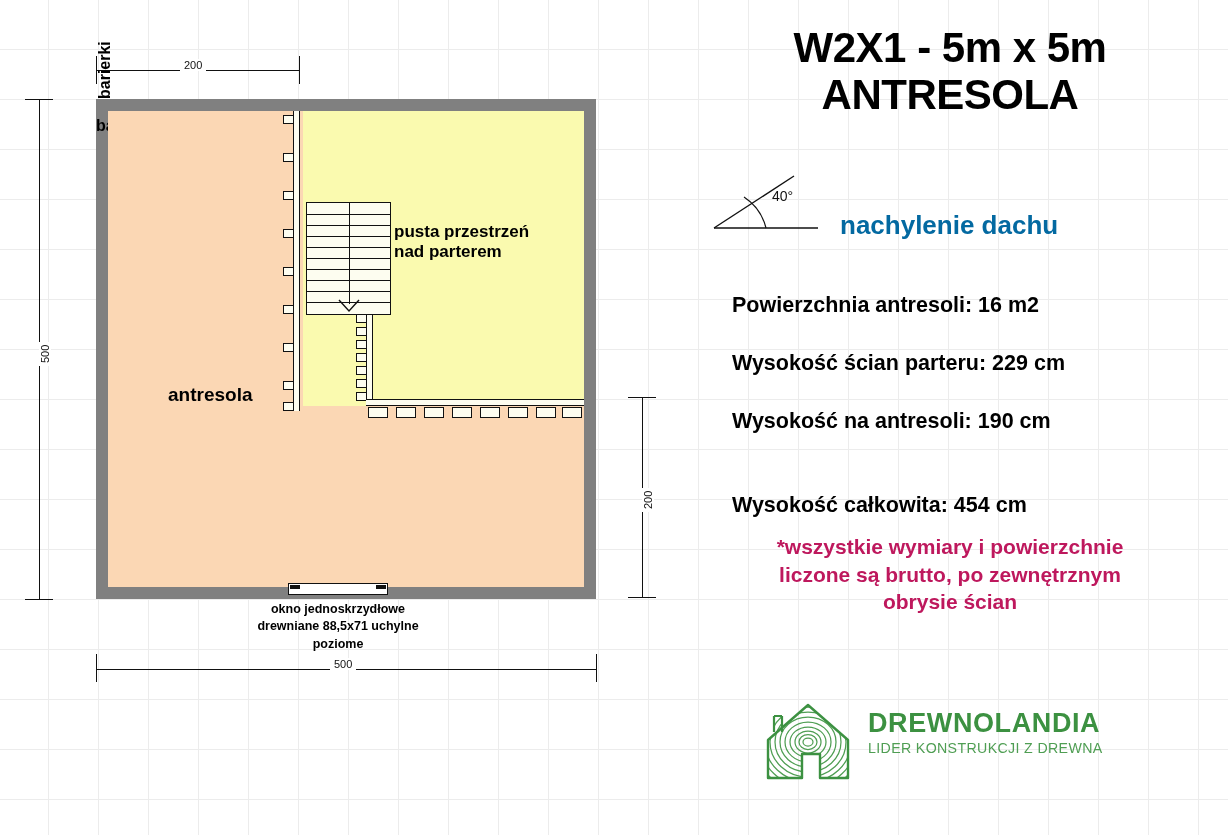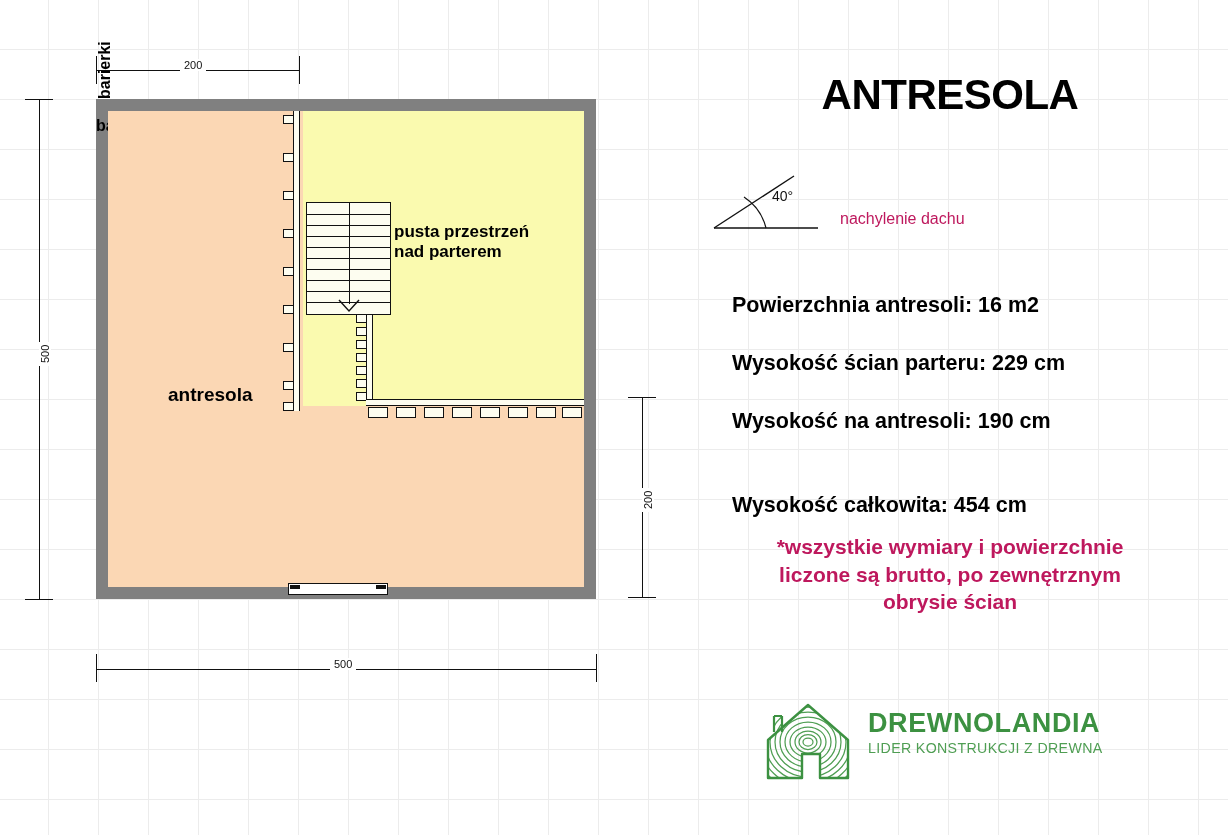--- a/index.html
+++ b/index.html
@@ -112,21 +112,21 @@
 
   
   #right{position:absolute;left:690px;top:0;width:538px;height:835px;}
   #title{
     position:absolute;left:0;top:24px;width:520px;text-align:center;
     font-size:42px;font-weight:bold;line-height:1.12;color:#000;
     letter-spacing:-0.5px;
   }
   #angle-box{position:absolute;left:20px;top:172px;width:130px;height:62px;}
   #angle-label{
-    position:absolute;left:150px;top:210px;font-size:16px;font-weight:normal;color:#be185d;
+    position:absolute;left:150px;top:210px;font-size:26px;font-weight:bold;color:#0369a1;
   }
   .spec{
     position:absolute;left:42px;font-size:21.5px;font-weight:bold;color:#000;
     white-space:nowrap;
   }
   #note{
     position:absolute;left:10px;top:533px;width:500px;text-align:center;
     font-size:21px;font-weight:bold;line-height:1.32;color:#be185d;
   }
   #note2{
@@ -217,36 +217,41 @@
     </div>
     <div id="label-barierki-v" style="left:152px;top:160px;">barierki</div>
     <div id="label-barierki-h" style="left:350px;top:320px;">barierki</div>
   </div>
 
   <div id="window-sym">
     <div class="cap" style="left:1px;"></div>
     <div class="cap" style="right:1px;"></div>
   </div>
 
+  <div id="label-window">
+    <span>okno jednoskrzydłowe</span><br>
+    <span>drewniane 88,5x71 uchylne</span><br>
+    <span>poziome</span>
+  </div>
 
   <div class="tick-h" style="left:628px;top:397px;"></div>
   <div class="tick-h" style="left:628px;top:597px;"></div>
   <div class="dimline-v" style="left:642px;top:397px;height:200px;"></div>
   <div class="dim-text-v" style="left:642px;top:512px;">200</div>
 
   <div class="tick-v" style="left:96px;top:654px;"></div>
   <div class="tick-v" style="left:596px;top:654px;"></div>
   <div class="dimline-h" style="left:96px;top:669px;width:500px;"></div>
   <div class="dim-text" style="left:330px;top:658px;">500</div>
 </div>
 
 <div id="right">
 
   <div id="title">
-    <br>
+    <span>W2X1 - 5m x 5m</span><br>
     <span>ANTRESOLA</span>
   </div>
 
   <div id="angle-box">
     <svg width="130" height="62" viewBox="0 0 130 62">
       <line x1="4" y1="56" x2="108" y2="56" stroke="#111" stroke-width="1.4"></line>
       <line x1="4" y1="56" x2="84" y2="4" stroke="#111" stroke-width="1.4"></line>
       <path d="M56 56 A52 52 0 0 0 34 25" fill="none" stroke="#111" stroke-width="1.2"></path>
     </svg>
     <span style="position:absolute;left:62px;top:16px;font-size:14px;color:#111;">40°</span>

